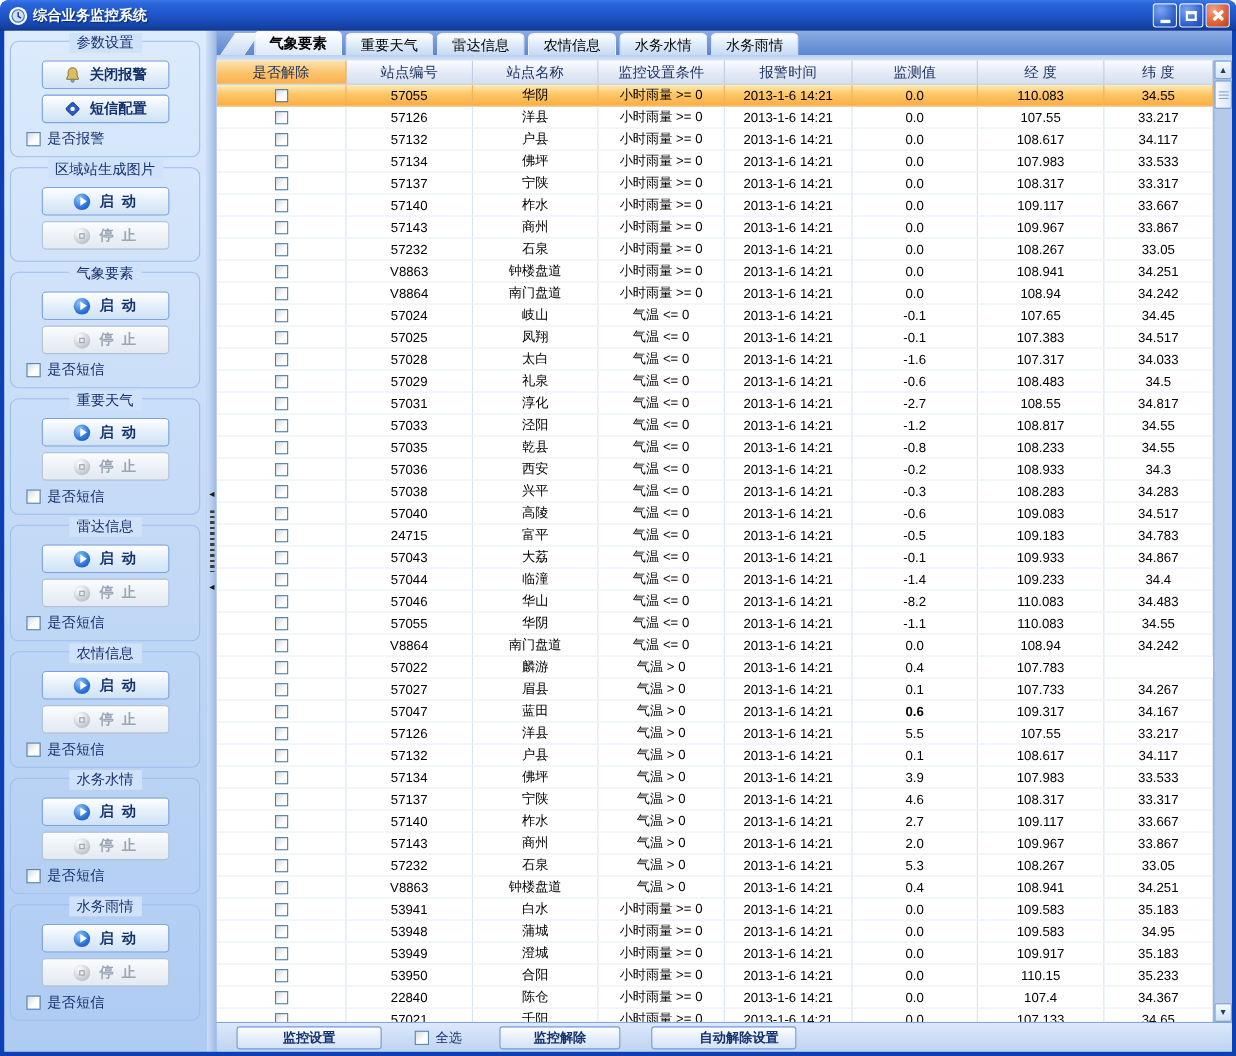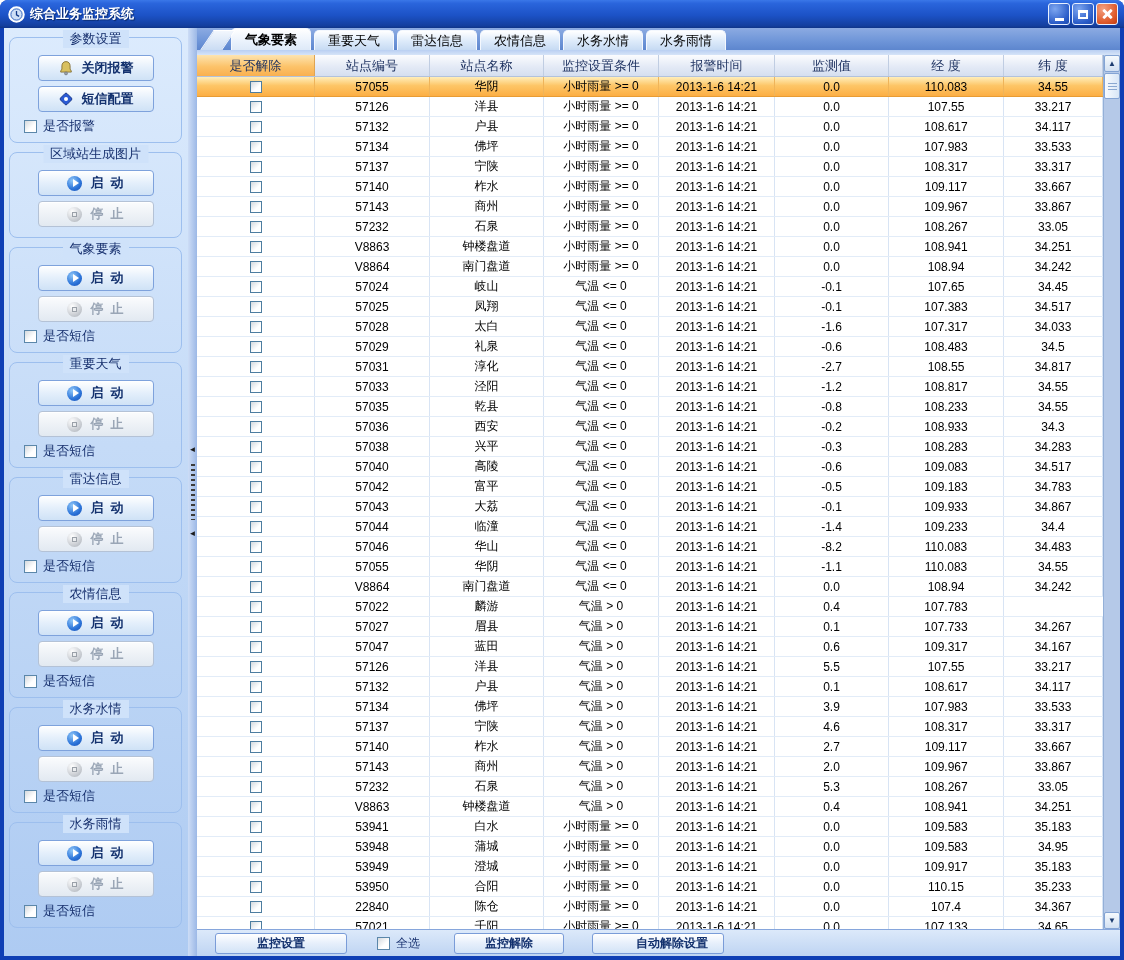--- a/index.html
+++ b/index.html
@@ -459,21 +459,21 @@
                 <div class="cell" style="width: 115px;">57040</div>
                 <div class="cell" style="width: 114px;">高陵</div>
                 <div class="cell" style="width: 115px;">气温 &lt;= 0</div>
                 <div class="cell" style="width: 116px;">2013-1-6 14:21</div>
                 <div class="cell" style="width: 114px;">-0.6</div>
                 <div class="cell" style="width: 115px;">109.083</div>
                 <div class="cell" style="flex: 1 1 0%;">34.517</div>
               </div>
               <div class="row">
                 <div class="cell" style="width: 118px;"><span class="xp-check small"></span></div>
-                <div class="cell" style="width: 115px;">57042</div>
+                <div class="cell" style="width: 115px;">24715</div>
                 <div class="cell" style="width: 114px;">富平</div>
                 <div class="cell" style="width: 115px;">气温 &lt;= 0</div>
                 <div class="cell" style="width: 116px;">2013-1-6 14:21</div>
                 <div class="cell" style="width: 114px;">-0.5</div>
                 <div class="cell" style="width: 115px;">109.183</div>
                 <div class="cell" style="flex: 1 1 0%;">34.783</div>
               </div>
               <div class="row">
                 <div class="cell" style="width: 118px;"><span class="xp-check small"></span></div>
                 <div class="cell" style="width: 115px;">57043</div>
@@ -543,21 +543,21 @@
                 <div class="cell" style="width: 114px;">0.1</div>
                 <div class="cell" style="width: 115px;">107.733</div>
                 <div class="cell" style="flex: 1 1 0%;">34.267</div>
               </div>
               <div class="row">
                 <div class="cell" style="width: 118px;"><span class="xp-check small"></span></div>
                 <div class="cell" style="width: 115px;">57047</div>
                 <div class="cell" style="width: 114px;">蓝田</div>
                 <div class="cell" style="width: 115px;">气温 &gt; 0</div>
                 <div class="cell" style="width: 116px;">2013-1-6 14:21</div>
-                <div class="cell" style="width: 114px;">0.6</div>
+                <div class="cell" style="width: 114px; font-weight: bold;">0.6</div>
                 <div class="cell" style="width: 115px;">109.317</div>
                 <div class="cell" style="flex: 1 1 0%;">34.167</div>
               </div>
               <div class="row">
                 <div class="cell" style="width: 118px;"><span class="xp-check small"></span></div>
                 <div class="cell" style="width: 115px;">57126</div>
                 <div class="cell" style="width: 114px;">洋县</div>
                 <div class="cell" style="width: 115px;">气温 &gt; 0</div>
                 <div class="cell" style="width: 116px;">2013-1-6 14:21</div>
                 <div class="cell" style="width: 114px;">5.5</div>

